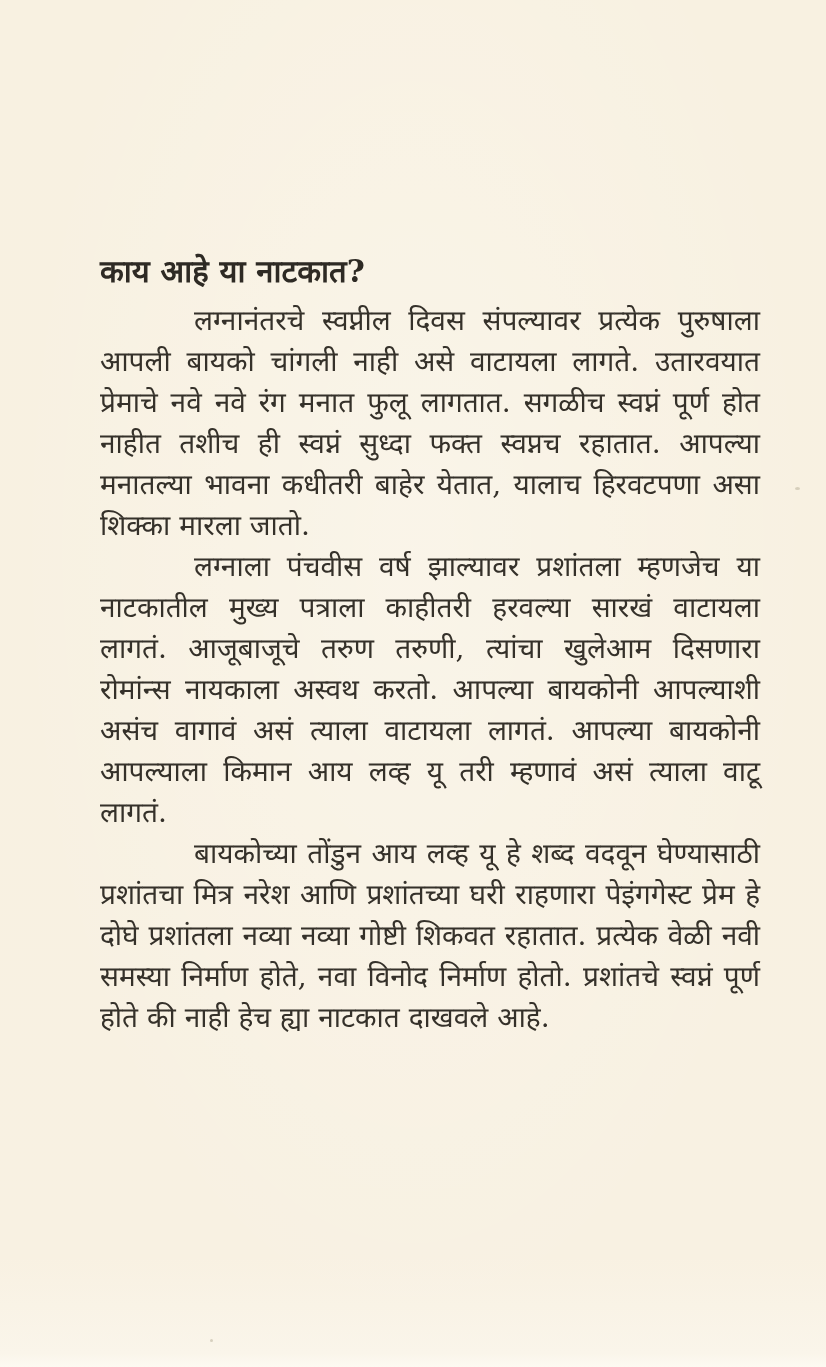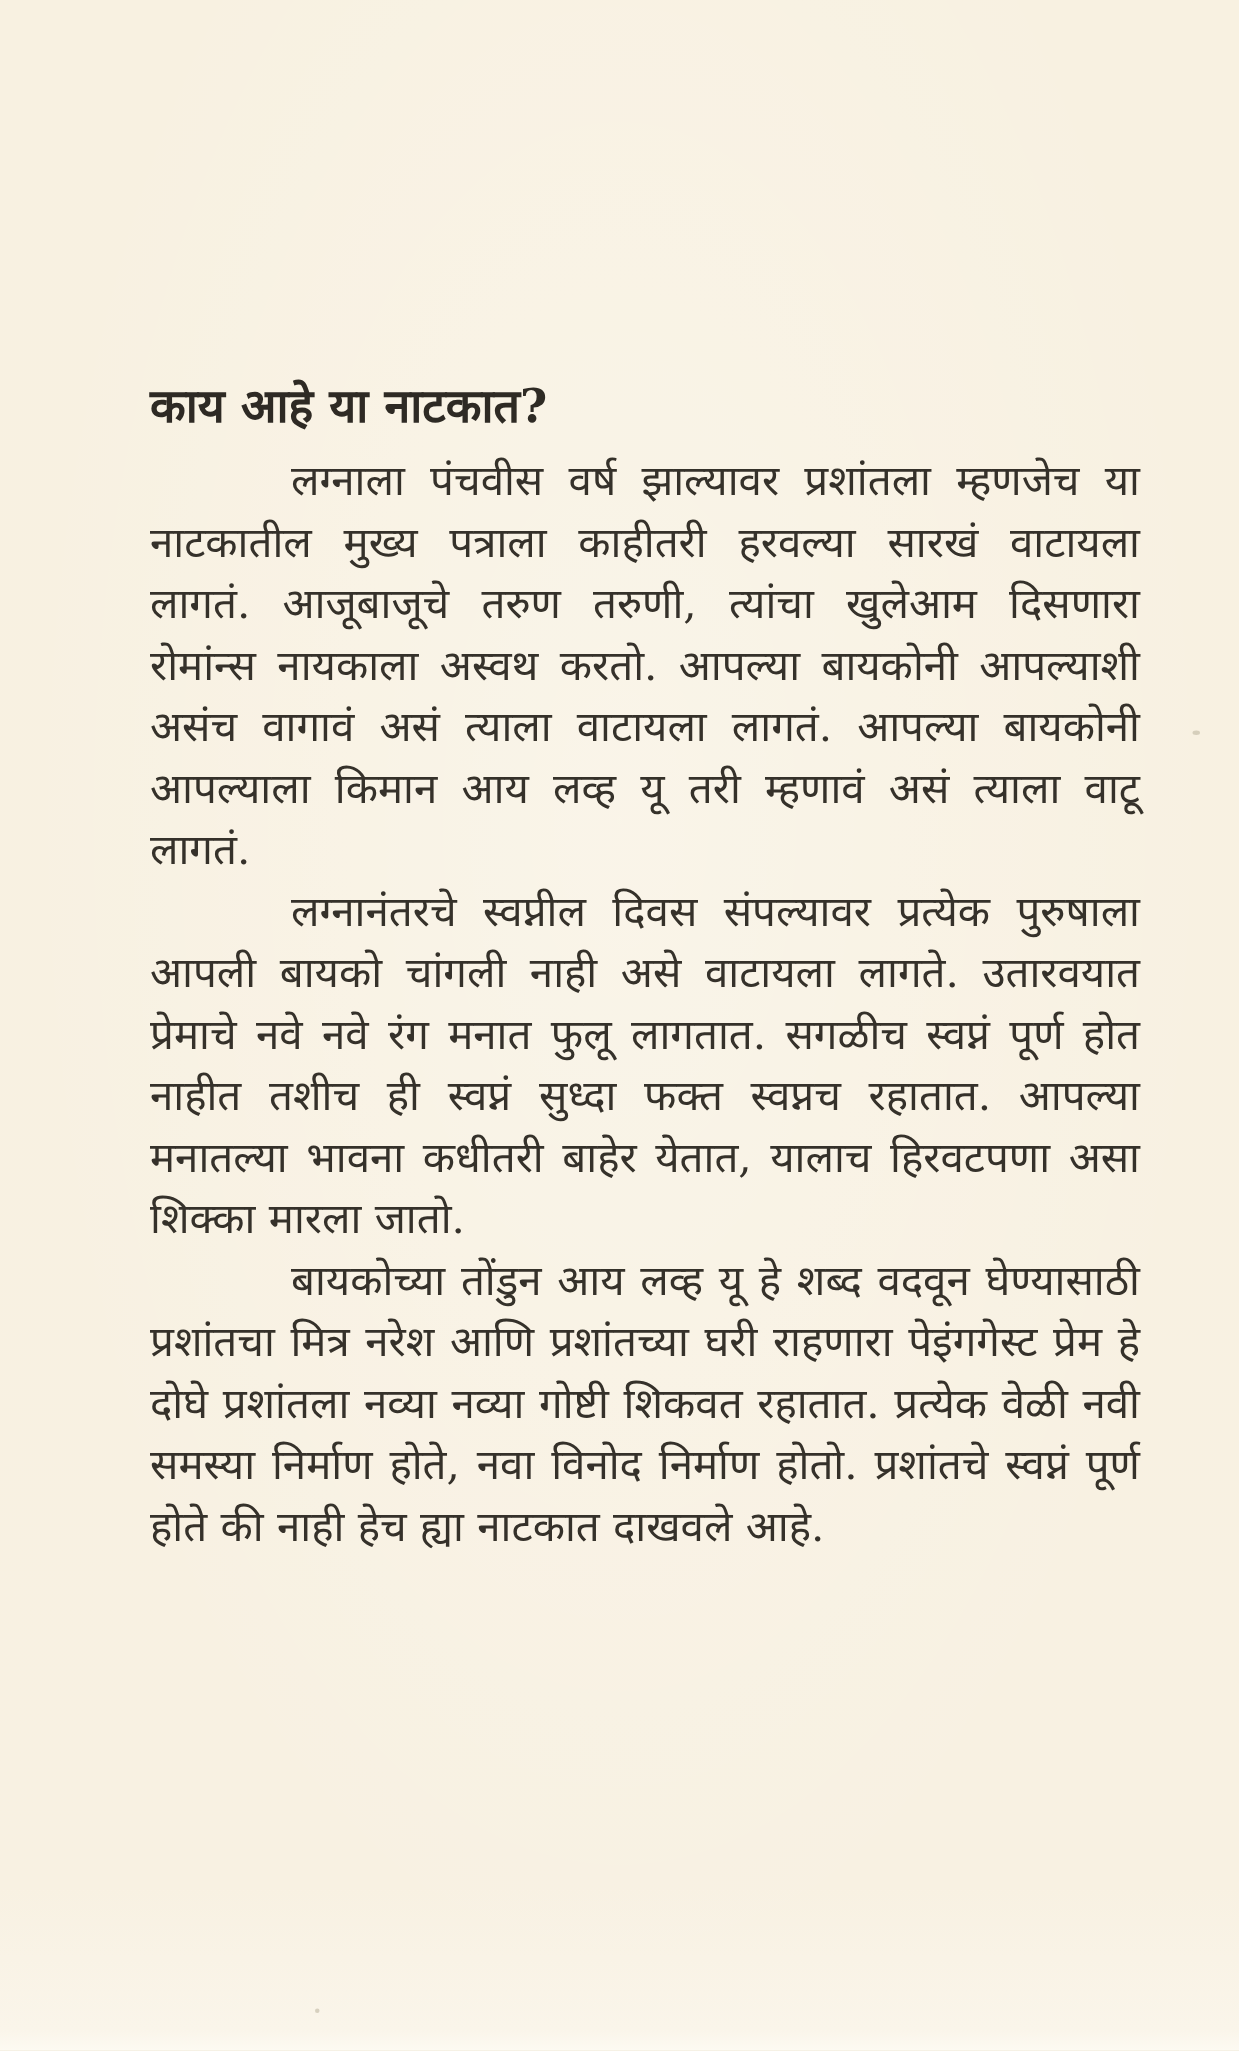--- a/index.html
+++ b/index.html
@@ -58,23 +58,23 @@
   .speckle.s2 { left: 210px; top: 1339px; width: 3px; height: 3px; }
 </style>
 </head>
 <body>
 
 <div class="page">
   <div class="content">
 
     <h1 class="heading">काय आहे या नाटकात?</h1>
 
+    <p class="para">लग्नानंतरचे स्वप्नील दिवस संपल्यावर प्रत्येक पुरुषाला आपली बायको चांगली नाही असे वाटायला लागते.  उतारवयात प्रेमाचे नवे नवे रंग मनात फुलू लागतात. सगळीच स्वप्नं पूर्ण होत नाहीत तशीच ही स्वप्नं सुध्दा फक्त स्वप्नच रहातात.  आपल्या मनातल्या भावना कधीतरी बाहेर येतात, यालाच हिरवटपणा असा शिक्का मारला जातो.</p>
+
     <p class="para">लग्नाला पंचवीस वर्ष झाल्यावर प्रशांतला म्हणजेच या नाटकातील मुख्य पत्राला काहीतरी हरवल्या सारखं वाटायला लागतं.  आजूबाजूचे तरुण तरुणी, त्यांचा खुलेआम दिसणारा रोमांन्स नायकाला अस्वथ करतो. आपल्या बायकोनी आपल्याशी असंच वागावं असं त्याला वाटायला लागतं. आपल्या बायकोनी आपल्याला किमान आय लव्ह यू तरी म्हणावं असं त्याला वाटू लागतं.</p>
-
-    <p class="para">लग्नानंतरचे स्वप्नील दिवस संपल्यावर प्रत्येक पुरुषाला आपली बायको चांगली नाही असे वाटायला लागते.  उतारवयात प्रेमाचे नवे नवे रंग मनात फुलू लागतात. सगळीच स्वप्नं पूर्ण होत नाहीत तशीच ही स्वप्नं सुध्दा फक्त स्वप्नच रहातात.  आपल्या मनातल्या भावना कधीतरी बाहेर येतात, यालाच हिरवटपणा असा शिक्का मारला जातो.</p>
 
     <p class="para"><span>बायकोच्या तोंडुन </span><span class="bold-phrase">आय लव्ह यू</span><span> हे शब्द वदवून घेण्यासाठी प्रशांतचा मित्र नरेश आणि प्रशांतच्या घरी राहणारा पेइंगगेस्ट प्रेम हे दोघे प्रशांतला नव्या नव्या गोष्टी शिकवत रहातात.  प्रत्येक वेळी नवी समस्या निर्माण होते, नवा विनोद निर्माण होतो.  प्रशांतचे स्वप्नं पूर्ण होते की नाही हेच ह्या नाटकात दाखवले आहे.</span></p>
 
   </div>
 
   <span class="speckle s1"></span>
   <span class="speckle s2"></span>
 </div>
 
 </body></html>

